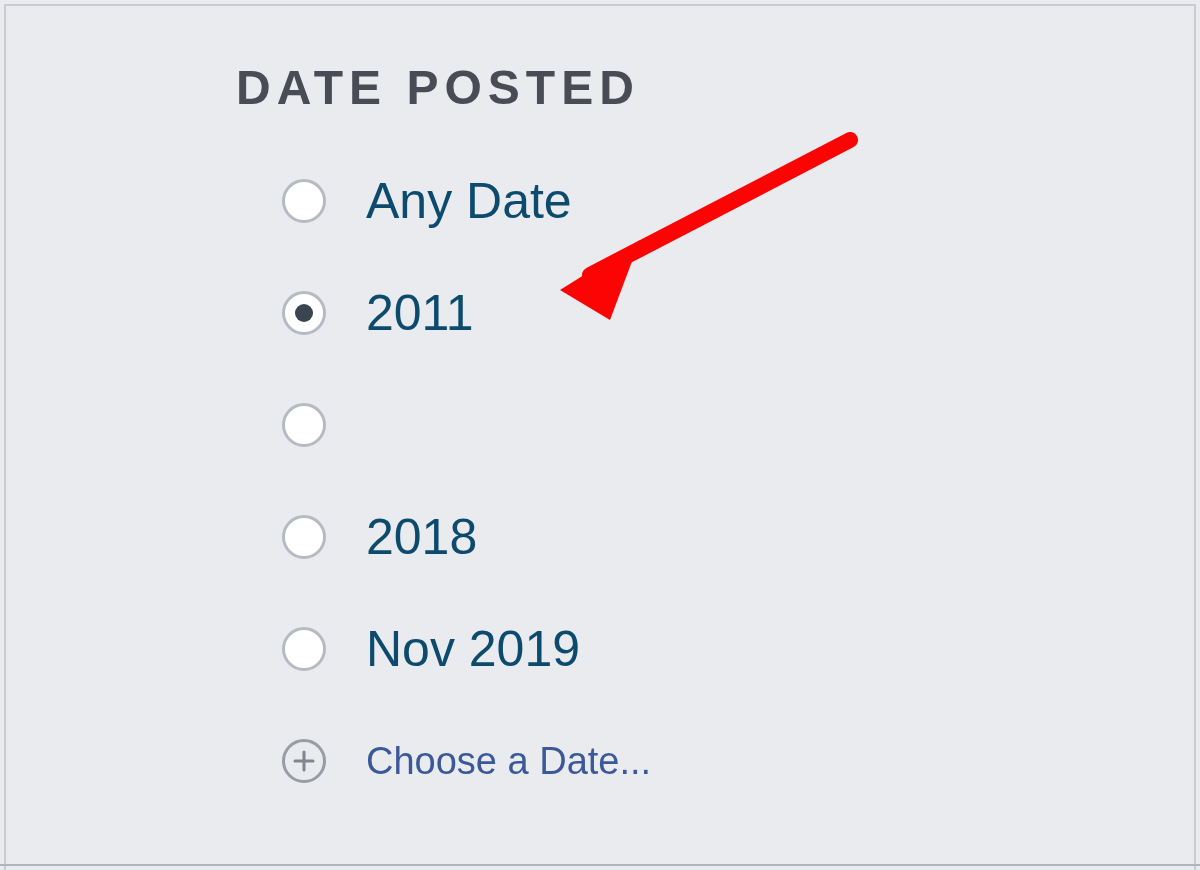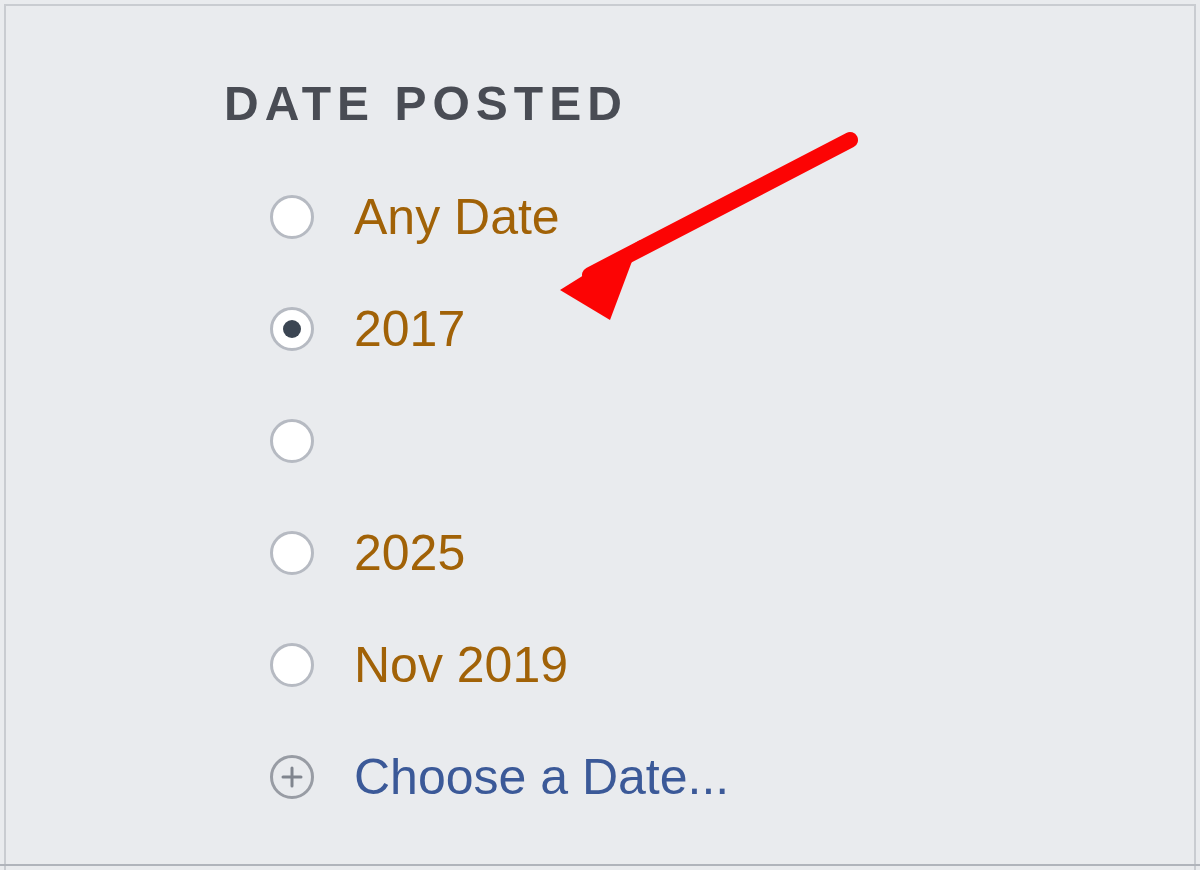--- a/index.html
+++ b/index.html
@@ -26,22 +26,21 @@
     position:absolute;
     left:0;
     right:0;
     bottom:4px;
     height:2px;
     background:#b0b4bb;
   }
   .filter-section{
     position:absolute;
     top:60px;
-    left:224px;
-    margin-top:16px;
+    left:236px;
   }
   .heading{
     font-size:48px;
     font-weight:700;
     letter-spacing:6px;
     color:#494c54;
     margin:0 0 30px 0;
   }
   .option-row{
     display:flex;
@@ -63,21 +62,21 @@
     flex:0 0 44px;
   }
   .radio.selected .dot{
     width:18px;
     height:18px;
     border-radius:50%;
     background:#3b4552;
   }
   .opt-label{
     font-size:50px;
-    color:#a16207;
+    color:#0c4a6e;
     margin-left:40px;
     white-space:nowrap;
   }
   .choose-row{
     display:flex;
     align-items:center;
     height:112px;
     cursor:pointer;
     padding-left:46px;
   }
@@ -88,21 +87,21 @@
     border-radius:50%;
     box-sizing:border-box;
     display:flex;
     align-items:center;
     justify-content:center;
     flex:0 0 44px;
     background:transparent;
   }
   .plus-circle svg{display:block}
   .choose-label{
-    font-size:50px;
+    font-size:38px;
     color:#3b5998;
     margin-left:40px;
     white-space:nowrap;
   }
   .arrow{
     position:absolute;
     pointer-events:none;
   }
 </style>
 </head>
@@ -118,34 +117,34 @@
     <span class="radio">
         <span class="dot"></span>
       </span>
     <span class="opt-label">Any Date</span>
   </div>
 
   <div class="option-row">
     <span class="radio selected">
         <span class="dot"></span>
       </span>
-    <span class="opt-label">2017</span>
+    <span class="opt-label">2011</span>
   </div>
 
   <div class="option-row">
     <span class="radio">
         <span class="dot"></span>
       </span>
   </div>
 
   <div class="option-row">
     <span class="radio">
         <span class="dot"></span>
       </span>
-    <span class="opt-label">2025</span>
+    <span class="opt-label">2018</span>
   </div>
 
   <div class="option-row">
     <span class="radio">
         <span class="dot"></span>
       </span>
     <span class="opt-label">Nov 2019</span>
   </div>
 
   <div class="choose-row">

